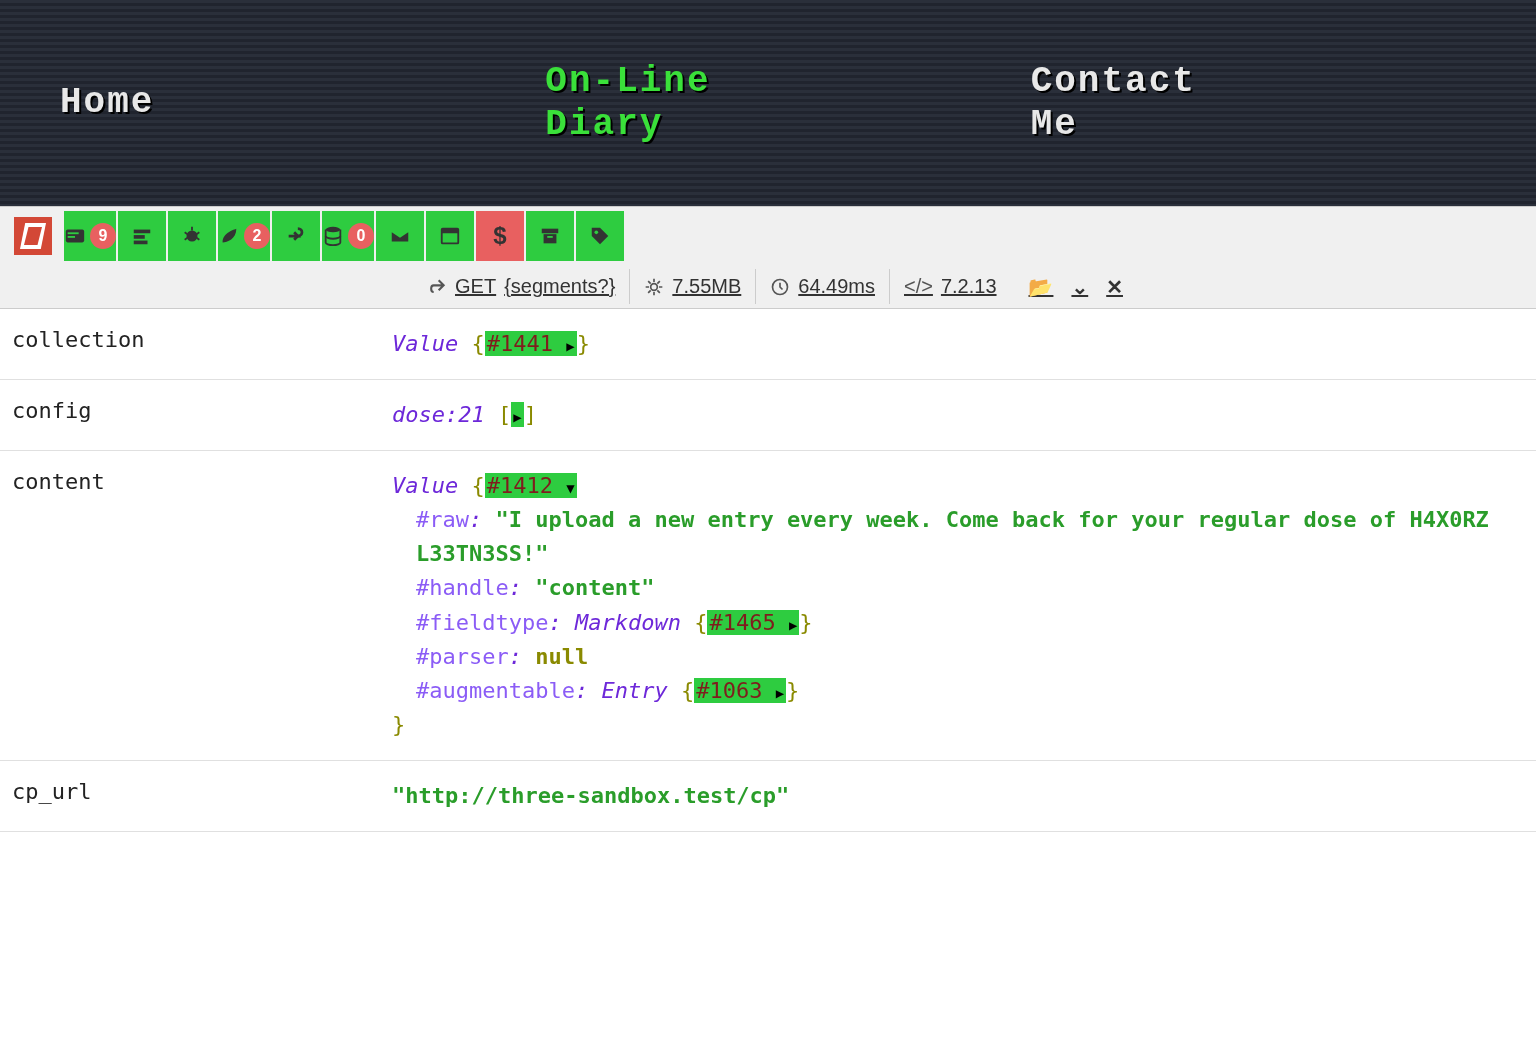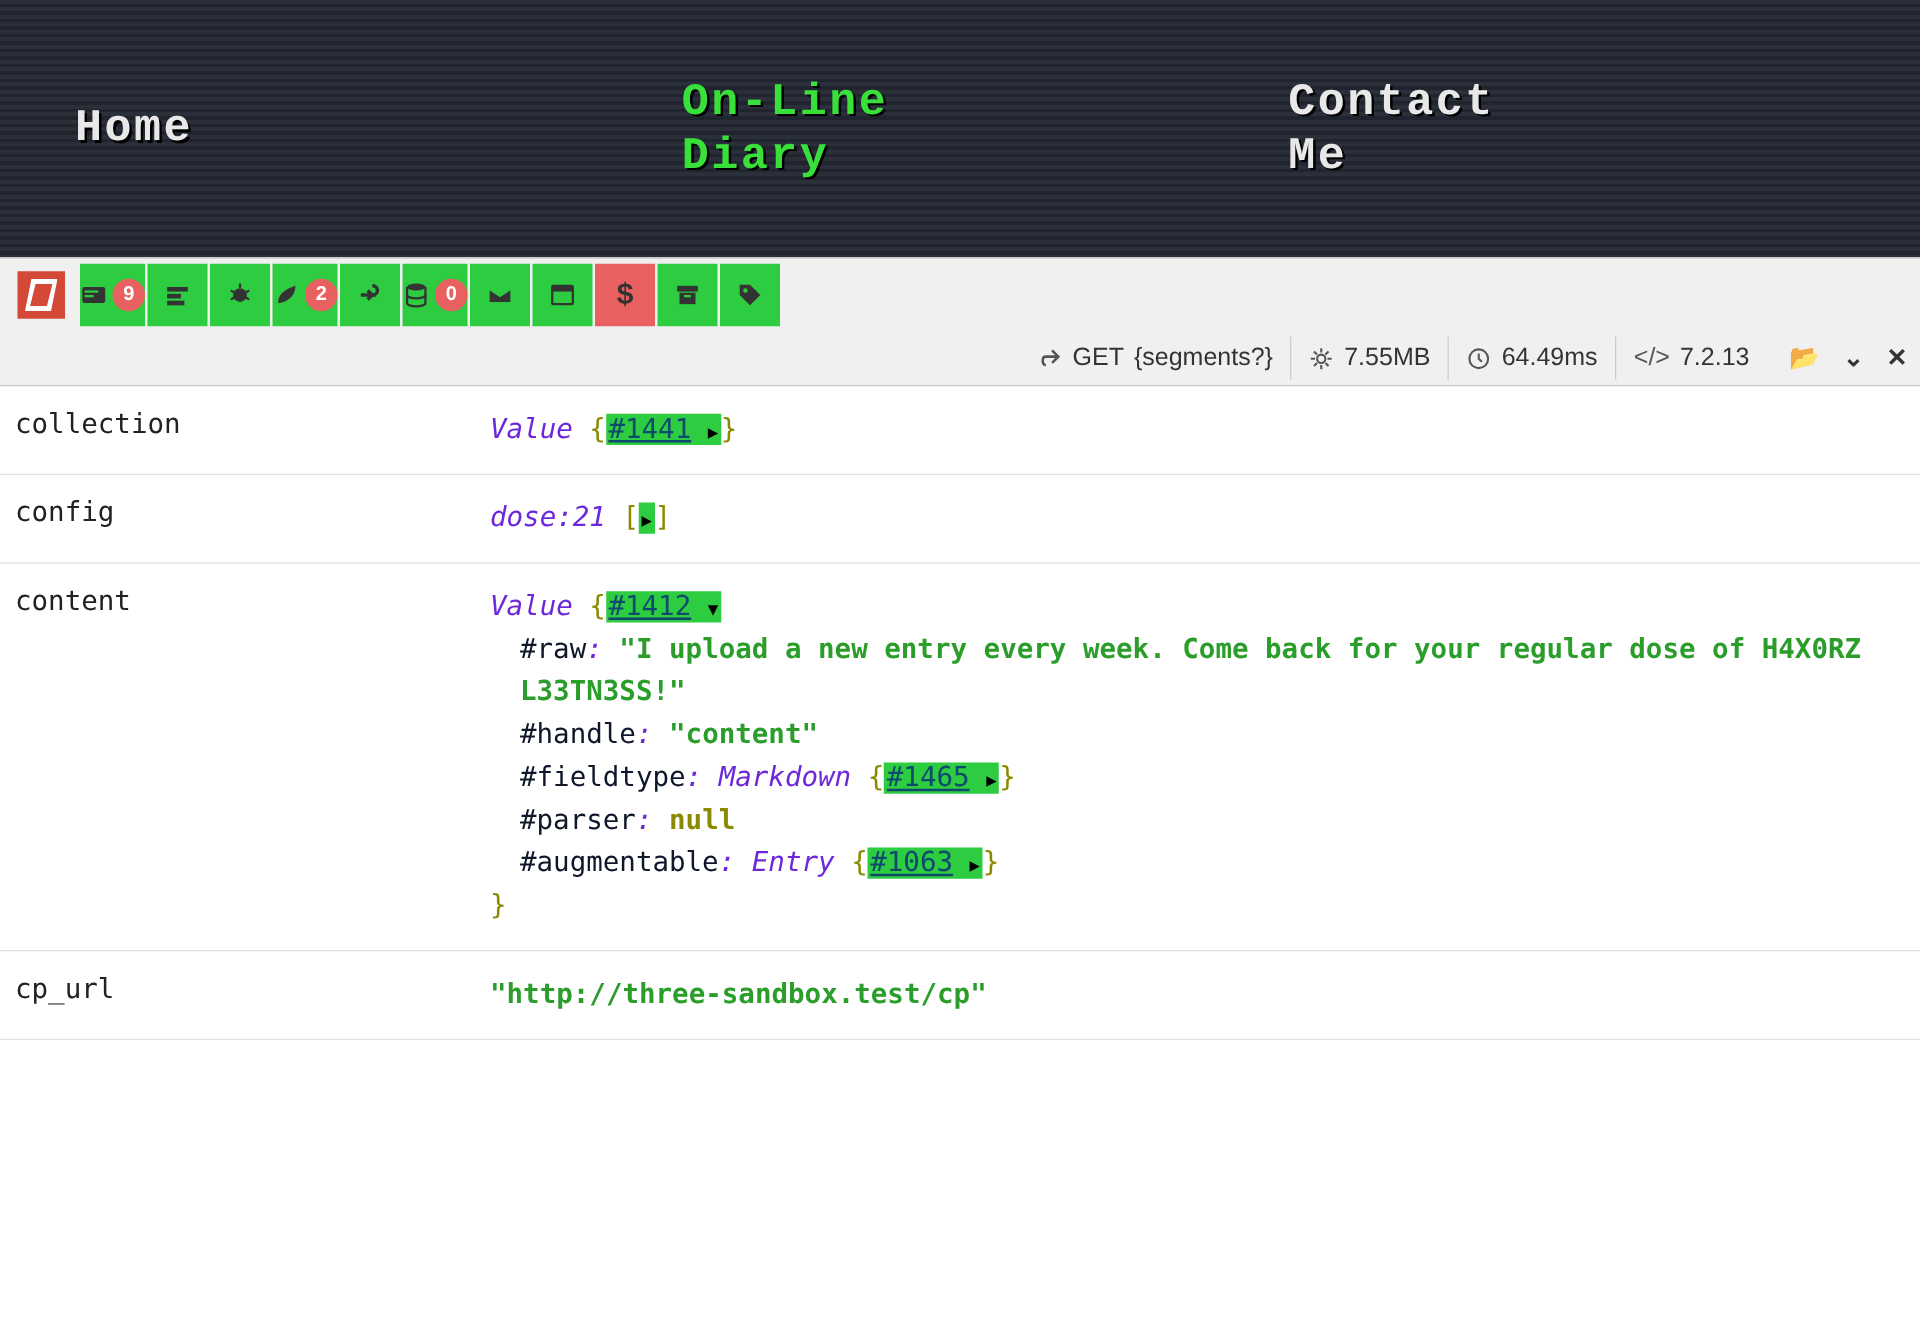--- a/index.html
+++ b/index.html
@@ -96,25 +96,26 @@
   min-width: 26px;
   height: 26px;
   display: inline-flex;
   align-items: center;
   justify-content: center;
   font-size: 16px;
   font-weight: 600;
 }
 .status-row {
   display: flex;
-  justify-content: flex-end;
+  justify-content: center;
   align-items: center;
   padding: 4px 10px;
   font-size: 20px;
   color: #333;
+  text-decoration: underline;
 }
 .status-cell {
   display: flex;
   align-items: center;
   gap: 8px;
   padding: 6px 14px;
   border-left: 1px solid #ccc;
 }
 .status-cell:first-child { border-left: none; }
 .status-cell svg { width: 20px; height: 20px; fill: #555; }
@@ -137,23 +138,23 @@
   width: 370px;
   flex-shrink: 0;
   color: #222;
 }
 .data-val {
   flex: 1;
   line-height: 1.55;
 }
 .val-blue { color: #6d28d9; font-style: italic; }
 .val-brace { color: #8a8a00; }
-.val-hash { color: #0c4a6e; text-decoration: underline; }
+.val-hash { color: #7f1d1d; }
 .val-green { color: #2a9d2a; font-weight: 600; }
-.val-orange { color: #0f172a; }
+.val-orange { color: #8b5cf6; }
 .val-null { color: #8a8a00; font-weight: 600; }
 .hl {
   background: #2ecc40;
   padding: 0 2px;
 }
 .indent { padding-left: 24px; display: block; }
 .arrow { font-size: 14px; }
 </style>
 </head>
 <body>

